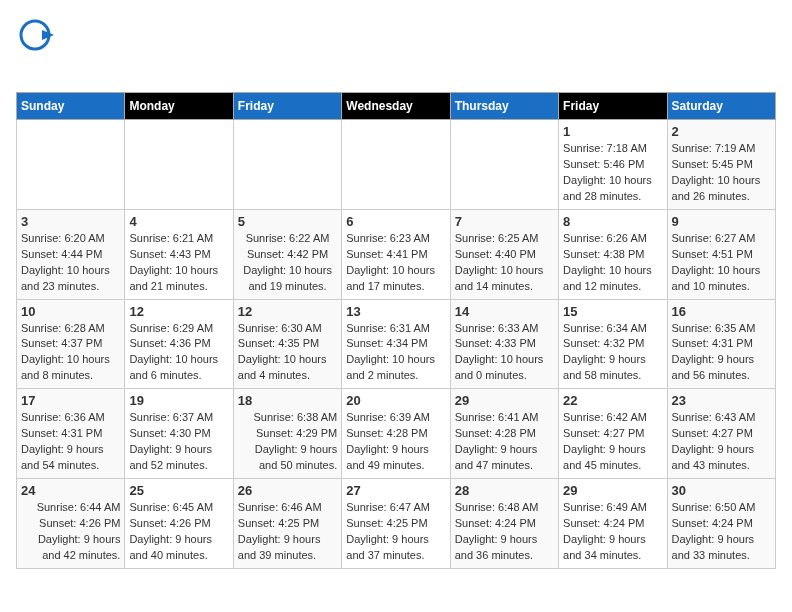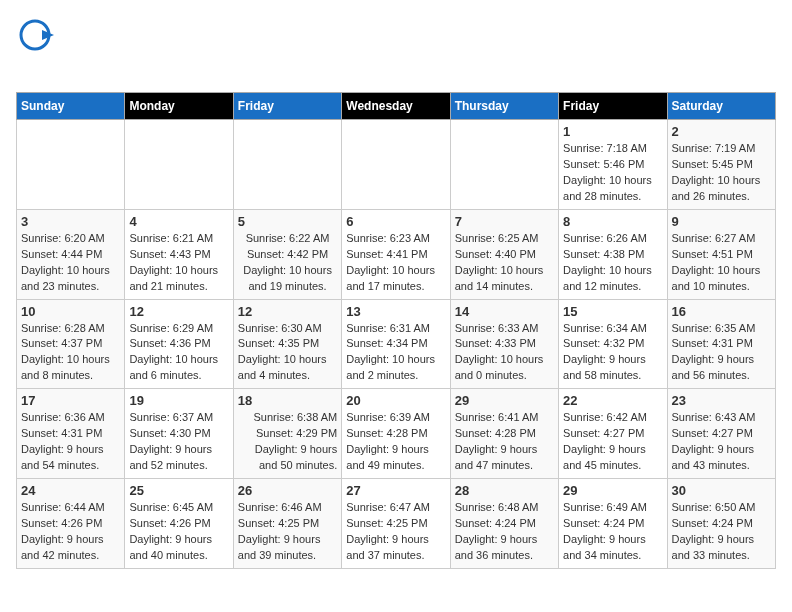--- a/index.html
+++ b/index.html
@@ -282,21 +282,21 @@
           <span class="day-number">23</span>
           <div class="day-info" style="white-space: pre-line;">Sunrise: 6:43 AM
 Sunset: 4:27 PM
 Daylight: 9 hours
 and 43 minutes.</div>
         </td>
       </tr>
       <tr>
         <td>
           <span class="day-number">24</span>
-          <div class="day-info" style="white-space: pre-line;">Sunrise: 6:44 AM
+          <div class="day-info" style="white-space: pre-line; text-align: right;">Sunrise: 6:44 AM
 Sunset: 4:26 PM
 Daylight: 9 hours
 and 42 minutes.</div>
         </td>
         <td>
           <span class="day-number">25</span>
           <div class="day-info" style="white-space: pre-line;">Sunrise: 6:45 AM
 Sunset: 4:26 PM
 Daylight: 9 hours
 and 40 minutes.</div>

